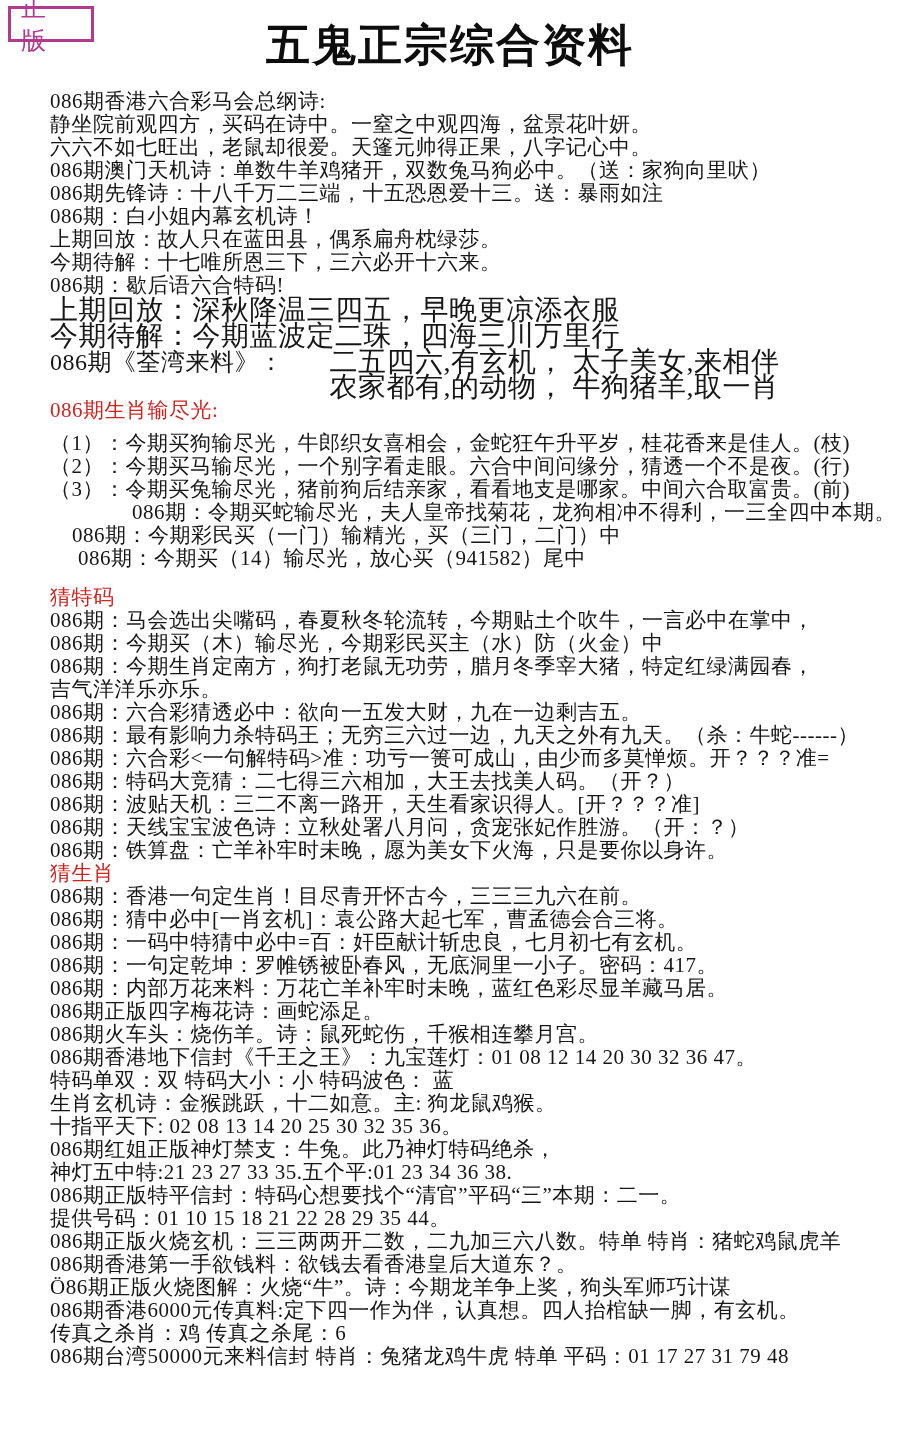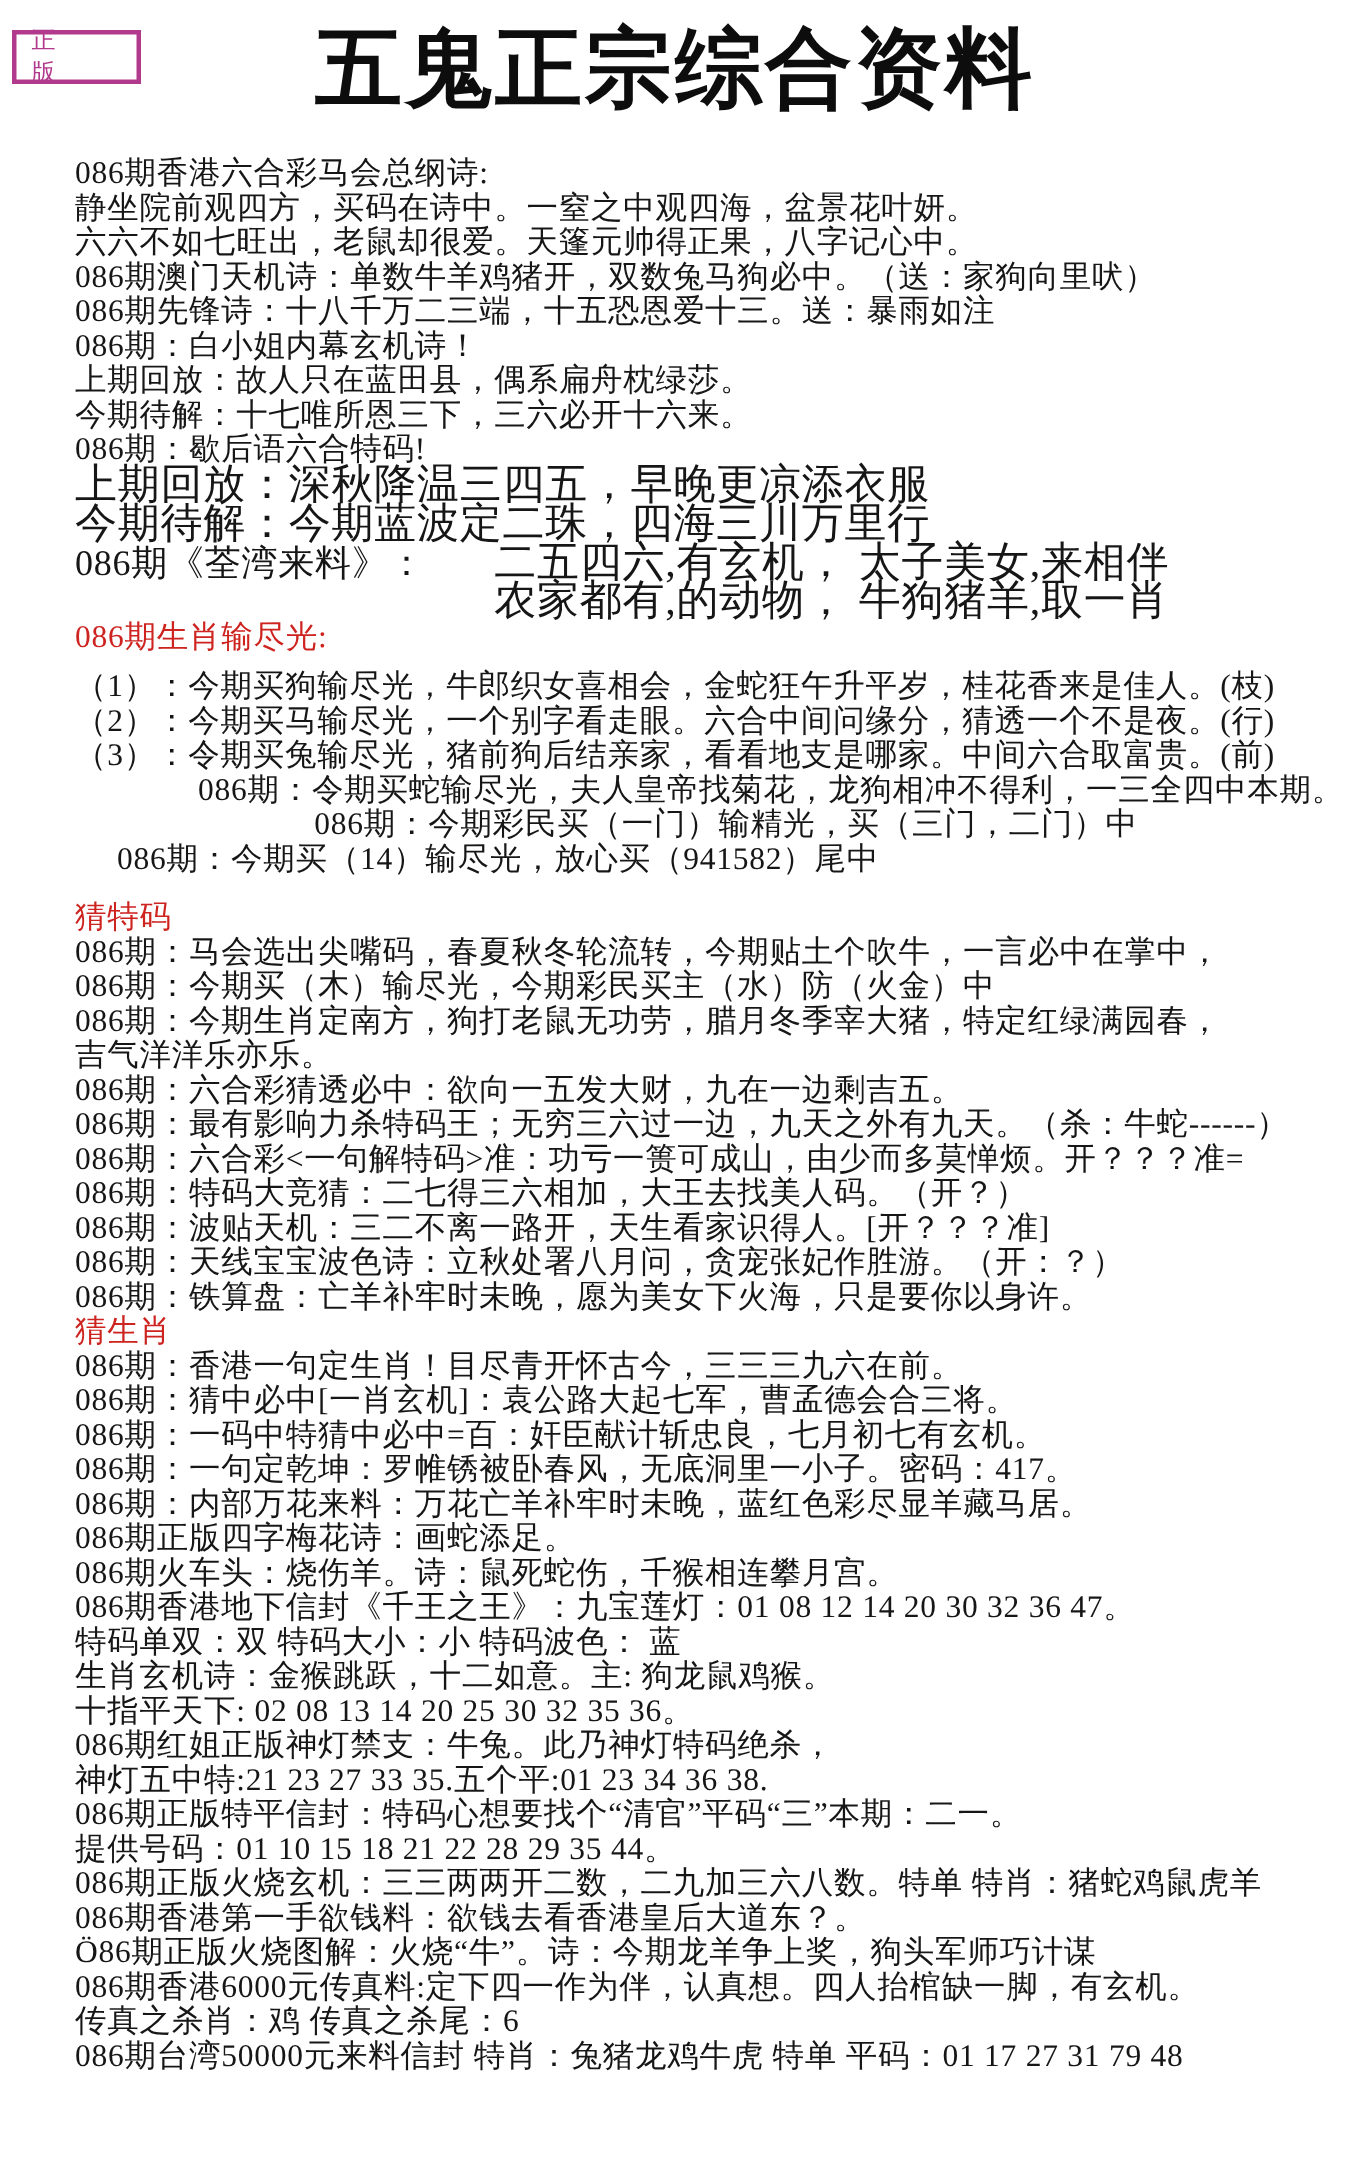--- a/index.html
+++ b/index.html
@@ -5,52 +5,52 @@
   html,body{margin:0;padding:0;}
   body{
     width:900px;height:1445px;
     background:#ffffff;
     overflow:hidden;
     position:relative;
     font-family:"Liberation Serif","DejaVu Serif",serif;
     color:var(--text,#161616);
   }
   .badge{
-    position:absolute;left:8px;top:20px;
+    position:absolute;left:8px;top:6px;
     width:86px;height:36px;
     border:3px solid var(--magenta,#b23a8c);
     color:var(--magenta,#b23a8c);
     display:flex;align-items:center;justify-content:center;
-    font-size:16px;letter-spacing:12px;
+    font-size:25px;letter-spacing:12px;
     padding-left:10px;box-sizing:border-box;
     font-weight:400;
   }
   .title{
-    margin:6px 0 18px 0;
+    margin:6px 0 4px 0;
     text-align:center;
-    font-size:58px;
+    font-size:44px;
     font-weight:700;
     letter-spacing:2px;
     line-height:80px;
     color:#0d0d0d;
   }
   .content{
     padding:0 4px 0 50px;
   }
   .line{
     margin:0;
     font-size:21px;
     line-height:23px;
     white-space:nowrap;
     letter-spacing:0.5px;
   }
   .line.lg{font-size:28px;line-height:26px;}
   .line.red{color:var(--red,#cd2420);}
   .line.ind1{margin-left:16px;text-align:right;}
-  .line.ind2{margin-left:22px;text-align:center;}
+  .line.ind2{margin-left:22px;}
   .line.ind3{margin-left:28px;}
   .line.gap{margin-top:10px;}
   .line.gaplg{margin-top:16px;}
   .split{display:flex;align-items:flex-start;}
   .split .label{font-size:24px;line-height:26px;white-space:nowrap;}
   .split .poem{margin-left:46px;}
   .split .poem div{font-size:28px;line-height:25px;white-space:nowrap;}
 </style>
 </head>
 <body style="background: rgb(255, 255, 255);">

